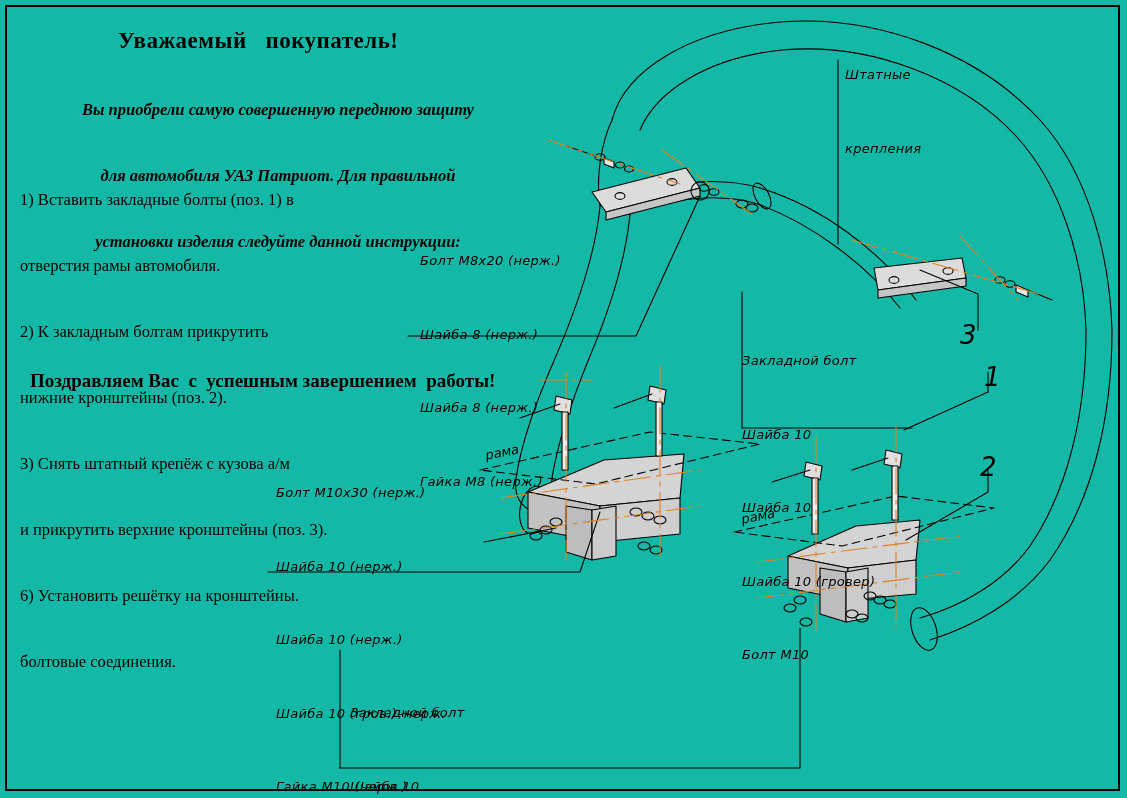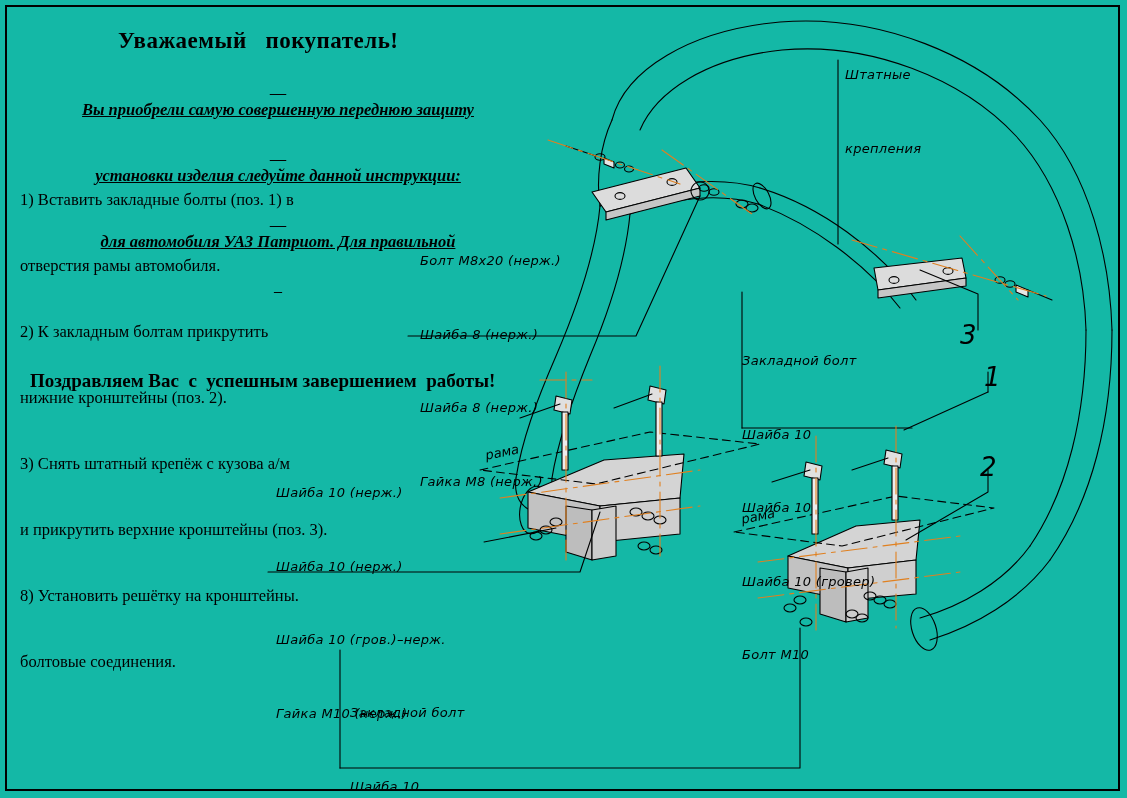--- a/index.html
+++ b/index.html
@@ -246,34 +246,34 @@
         <path d="M896,426 L896,628"></path>
         <path d="M758,562 L960,536"></path>
         <path d="M758,598 L960,572"></path>
       </g>
 
     </g>
   </svg>
 
   <div class="txt title" style="left:118px; top:28px;">Уважаемый   покупатель!</div>
 
-  <div class="txt subtitle" style="left:28px; top:55px; width:500px;text-decoration:underline;">
+  <div class="txt subtitle" style="left:28px; top:55px; width:500px;">
     <div>Вы приобрели самую совершенную переднюю защиту</div>
+    <div>для автомобиля УАЗ Патриот. Для правильной</div>
     <div>установки изделия следуйте данной инструкции:</div>
-    <div>для автомобиля УАЗ Патриот. Для правильной</div>
   </div>
 
   <div class="txt steps" style="left:20px; top:145px; width:420px;">
     <div>1) Вставить закладные болты (поз. 1) в</div>
     <div>отверстия рамы автомобиля.</div>
     <div>2) К закладным болтам прикрутить</div>
     <div>нижние кронштейны (поз. 2).</div>
     <div>3) Снять штатный крепёж с кузова а/м</div>
     <div>и прикрутить верхние кронштейны (поз. 3).</div>
-    <div>8) Установить решётку на кронштейны.</div>
+    <div>6) Установить решётку на кронштейны.</div>
     <div>болтовые соединения.</div>
   </div>
 
   <div class="txt congrats" style="left:30px; top:370px;">Поздравляем Вас  с  успешным завершением  работы!</div>
 
   <div class="txt callout" style="left:845px; top:14px;">
     <div>Штатные</div>
     <div>крепления</div>
   </div>
 
@@ -286,20 +286,21 @@
 
   <div class="txt callout" style="left:742px; top:300px;">
     <div>Закладной болт</div>
     <div>Шайба 10</div>
     <div>Шайба 10</div>
     <div>Шайба 10 (гровер)</div>
     <div>Болт М10</div>
   </div>
 
   <div class="txt callout" style="left:276px; top:432px;">
+    <div>Болт М10х30 (нерж.)</div>
     <div>Шайба 10 (нерж.)</div>
     <div>Шайба 10 (нерж.)</div>
     <div>Шайба 10 (гров.)–нерж.</div>
     <div>Гайка М10 (нерж.)</div>
   </div>
 
   <div class="txt callout" style="left:350px; top:652px;">
     <div>Закладной болт</div>
     <div>Шайба 10</div>
     

